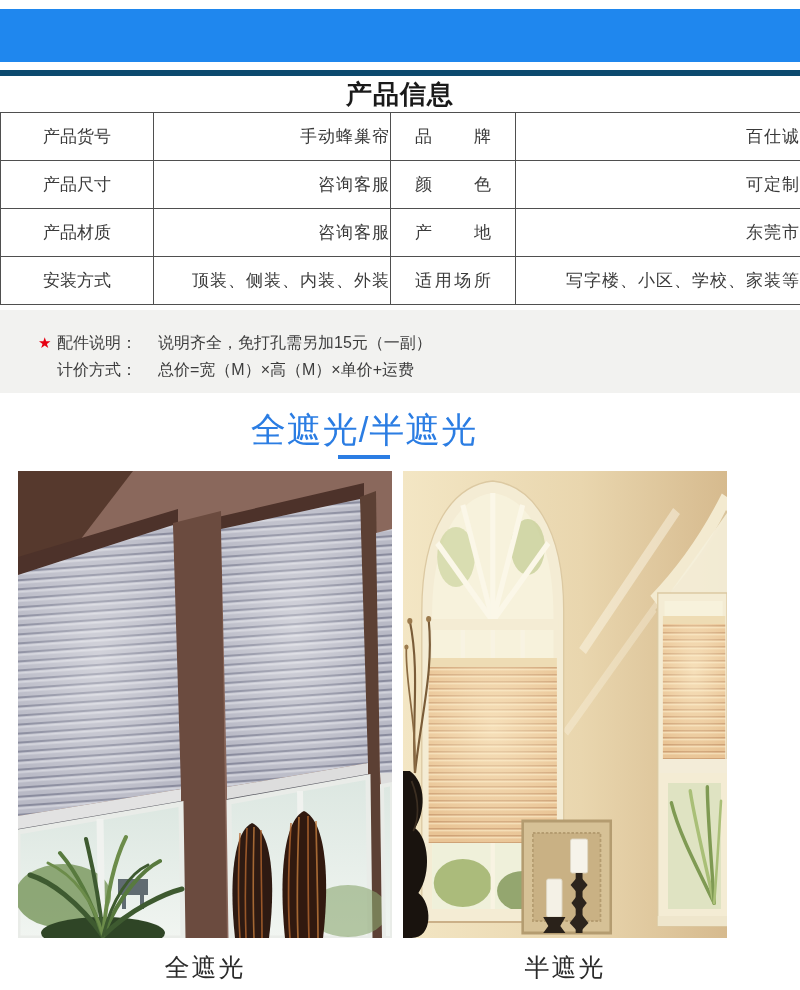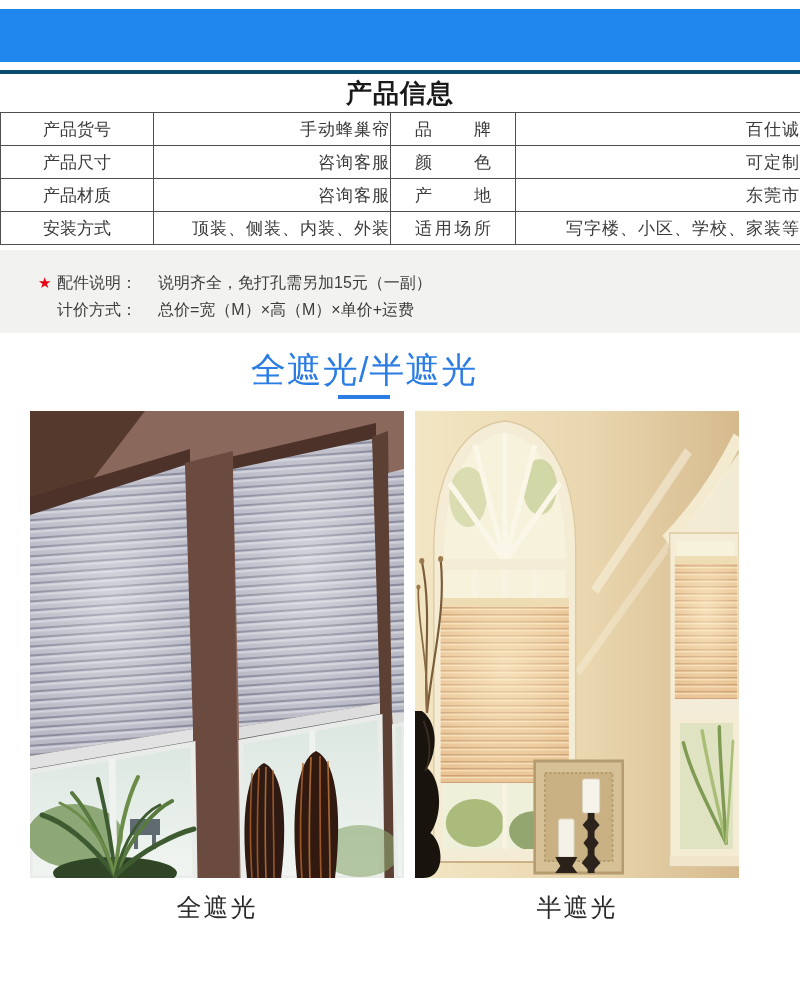--- a/index.html
+++ b/index.html
@@ -5,44 +5,44 @@
   * { margin:0; padding:0; box-sizing:border-box; }
   html,body { background:#ffffff; }
   body {
     width:800px; height:990px; margin:0 auto; overflow:hidden;
     font-family:"Liberation Sans","DejaVu Sans",sans-serif; color:#333;
   }
   
   .banner { height:53px; margin:9px 0 8px 0; background:#1f87ee; }
 
   
-  .info-header { border-top:4px solid #0c4a6e; height:42px; display:flex; align-items:center; justify-content:center; }
+  .info-header { border-top:6px solid #0c4a6e; height:42px; display:flex; align-items:center; justify-content:center; }
   .info-title { font-size:26px; font-weight:bold; color:#1a1a1a; letter-spacing:1px; }
 
   
   .spec-table { width:800px; border-collapse:collapse; table-layout:fixed; font-size:17px; color:#3a3a3a; }
   .spec-table td { border:1px solid #4f4f4f; height:33px; vertical-align:middle; }
-  .spec-table td.lbl { text-align:center; padding:4px; }
+  .spec-table td.lbl { text-align:center; padding:12px; }
   .spec-table td.val { text-align:right; padding-left:13px; letter-spacing:1px; }
   .jl { display:inline-block; width:76px; text-align:justify; text-align-last:justify; }
 
   
   .notes { margin-top:5px; background:#f2f2f0; padding:19px 28px 10px 38px; font-size:16px; color:#3d3d3d; }
   .note-row { display:flex; line-height:27px; }
   .note-star { width:19px; color:#e60012; font-size:15px; flex:0 0 19px; }
   .note-label { width:81px; flex:0 0 81px; white-space:nowrap; }
   .note-text { width:632px;margin-left:20px; }
 
   
   .section-title-wrap { margin-top:17px; text-align:center; transform:translateX(-36px); }
   .section-title { font-size:35px; line-height:40px; color:#2b7de3; letter-spacing:1px; }
   .section-underline { width:52px; height:4px; background:#2b7de3; margin:5px auto 0 auto; }
 
   
-  .gallery { margin-top:12px; display:flex; padding-left:30px; gap:11px; }
+  .gallery { margin-top:12px; display:flex; padding-left:18px; gap:11px; }
   .photo-fig { display:block; }
   .photo-fig.left { width:374px; }
   .photo-fig.right { width:324px; }
   .photo { width:100%; height:467px; overflow:hidden; background:#ccc; }
   .photo svg { display:block; width:100%; height:100%; }
   .photo-caption { margin-top:13px; text-align:center; font-size:25px; color:#2b2b2b; letter-spacing:2px; }
 </style>
 </head>
 <body>
 

